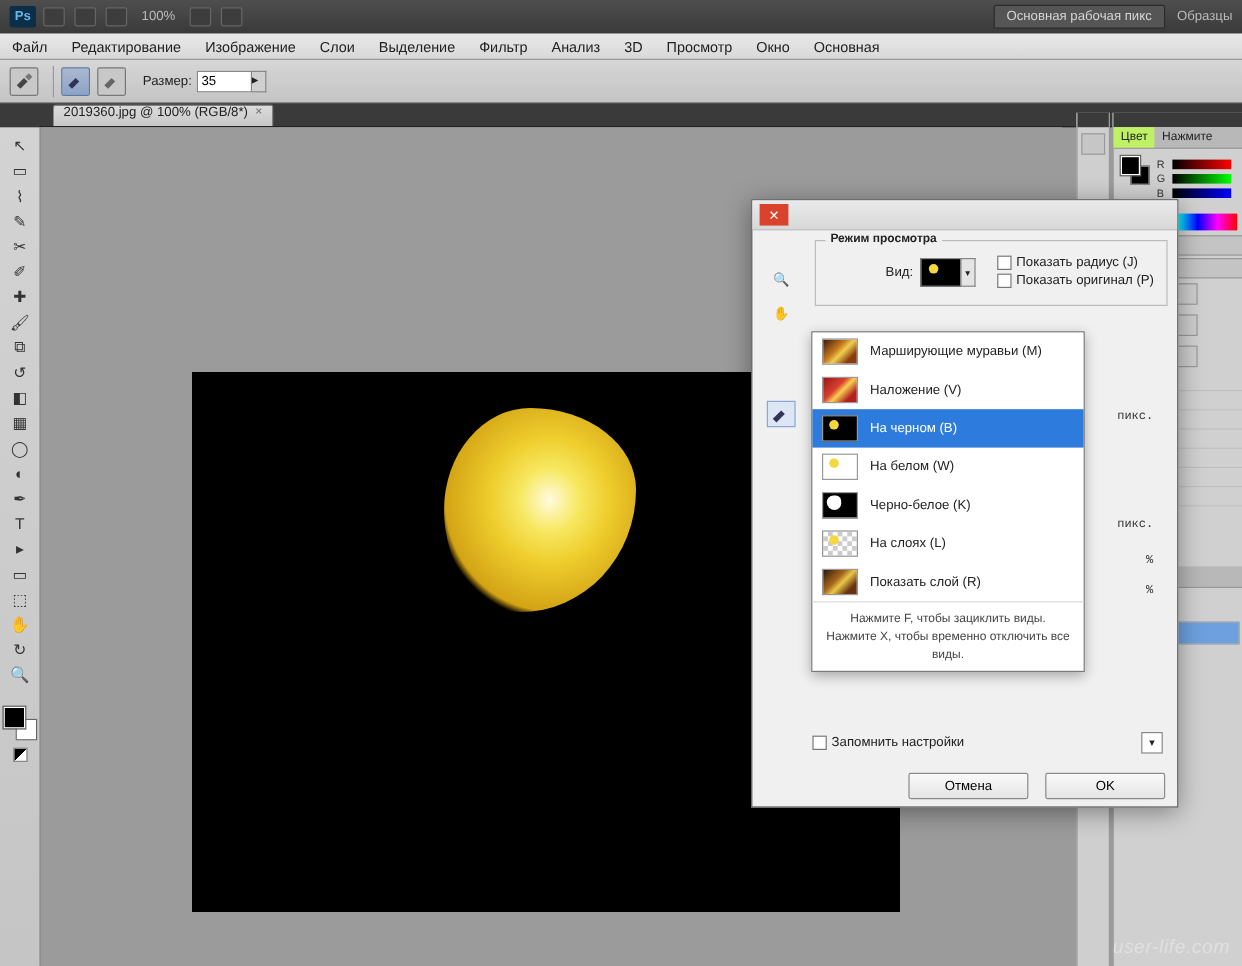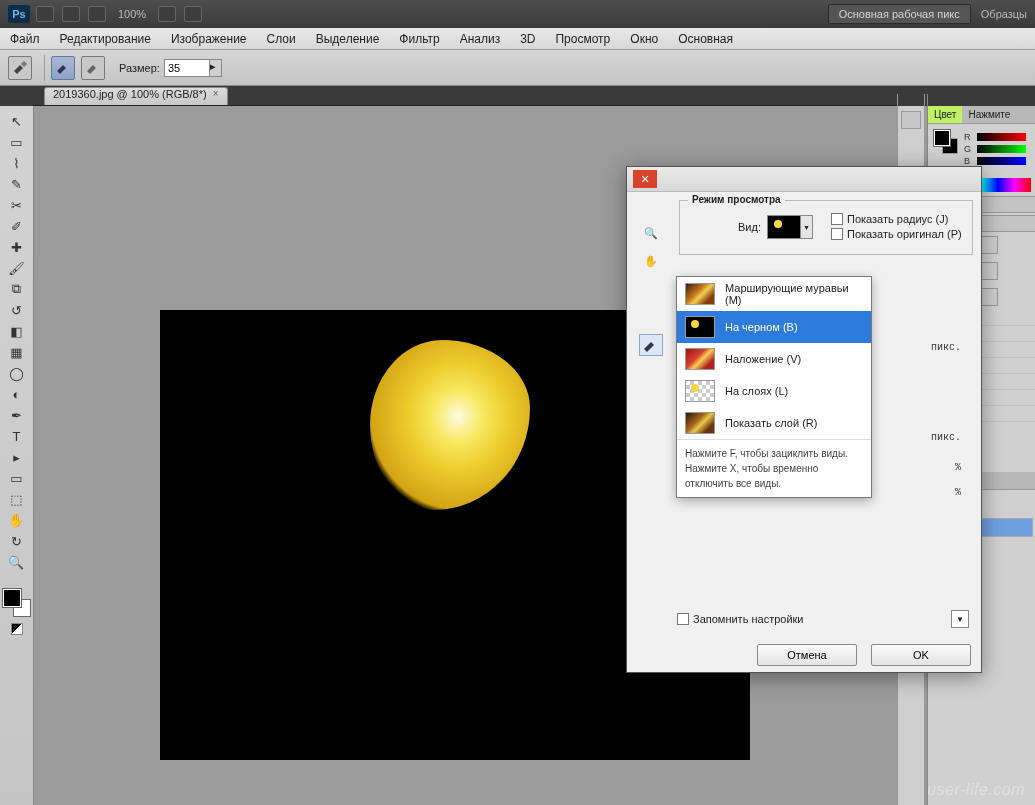--- a/index.html
+++ b/index.html
@@ -88,21 +88,21 @@
 .dlg-row { display:flex; align-items:center; margin:3px 0; }
 .side-tools { position:absolute; left:12px; top:30px; width:24px; }
 .side-tools .st { width:24px; height:22px; margin-bottom:6px; display:flex; align-items:center; justify-content:center; color:#444; border:1px solid transparent; }
 .side-tools .st.sel { background:#dce6f4; border:1px solid #8aa8d0; }
 .view-sect { margin-left:44px; }
 .view-thumb { width:34px; height:24px; background:#000; border:1px solid #888; display:inline-block; vertical-align:middle; position:relative; }
 .view-thumb .dot { position:absolute; top:4px; left:6px; width:8px; height:8px; background:#f5d740; border-radius:50%; }
 .view-dd { width:12px; height:24px; background:#e4e4e4; border:1px solid #888; border-left:none; display:inline-block; vertical-align:middle; text-align:center; font-size:8px; line-height:24px; }
 .cursor-img { position:absolute; left:163px; top:62px; font-size:14px; color:#000; transform:rotate(-20deg); pointer-events:none; }
 .chk { width:12px; height:12px; border:1px solid #777; background:#fff; margin-right:4px; display:inline-block; vertical-align:middle; }
-.dropdown { position:absolute; left:676px; top:276px; width:196px; background:#fff; border:1px solid #7a7a7a; box-shadow:0 3px 10px rgba(0,0,0,.3); z-index:10; }
+.dropdown { position:absolute; left:676px; top:276px; width:228px; background:#fff; border:1px solid #7a7a7a; box-shadow:0 3px 10px rgba(0,0,0,.3); z-index:10;text-align:center; }
 .dd-item { display:flex; align-items:center; padding:5px 8px; font-size:11px; color:#222; }
 .dd-item.sel { background:#2d7bdc; color:#fff; }
 .dd-thumb { width:30px; height:22px; margin-right:10px; border:1px solid #999; flex-shrink:0; position:relative; background:#000; }
 .dd-thumb.march { background: linear-gradient(135deg,#3a1a0a,#c77820 40%,#f0d050 55%,#8a3a10 80%); }
 .dd-thumb.overlay { background: linear-gradient(135deg,#9a1515,#d84030 40%,#f8d050 55%,#b02020 80%); }
 .dd-thumb.onblack { background:#000; }
 .dd-thumb.onblack::after{content:"";position:absolute;top:3px;left:5px;width:8px;height:8px;background:#f5d740;border-radius:50%;}
 .dd-thumb.onwhite { background:#fff; }
 .dd-thumb.onwhite::after{content:"";position:absolute;top:3px;left:5px;width:8px;height:8px;background:#f5d740;border-radius:50%;}
 .dd-thumb.bw { background:#000; }
@@ -345,27 +345,35 @@
       <button>OK</button>
     </div>
   </div>
 </div>
 
 <div class="dropdown" id="dd">
     <div class="dd-item">
       <div class="dd-thumb march"></div>
       <span>Марширующие муравьи (M)</span>
     </div>
+    <div class="dd-item">
+      <div class="dd-thumb overlay"></div>
+      <span>Наложение (V)</span>
+    </div>
     <div class="dd-item sel">
       <div class="dd-thumb onblack"></div>
       <span>На черном (B)</span>
     </div>
     <div class="dd-item">
-      <div class="dd-thumb overlay"></div>
-      <span>Наложение (V)</span>
+      <div class="dd-thumb onwhite"></div>
+      <span>На белом (W)</span>
+    </div>
+    <div class="dd-item">
+      <div class="dd-thumb bw"></div>
+      <span>Черно-белое (K)</span>
     </div>
     <div class="dd-item">
       <div class="dd-thumb layers"></div>
       <span>На слоях (L)</span>
     </div>
     <div class="dd-item">
       <div class="dd-thumb reveal"></div>
       <span>Показать слой (R)</span>
     </div>
     <div class="dd-hint">

